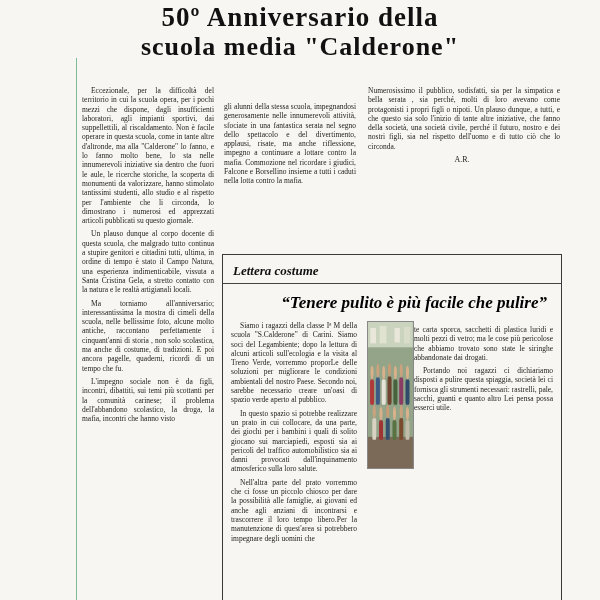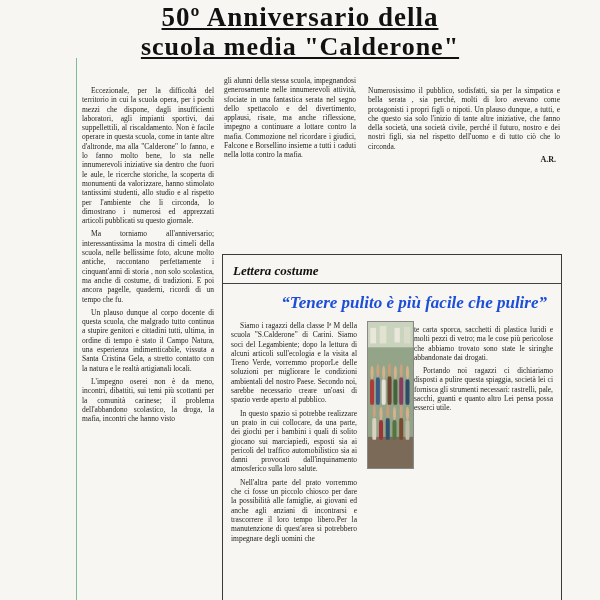--- a/index.html
+++ b/index.html
@@ -4,54 +4,54 @@
 <style>
   html,body{margin:0;padding:0;}
   body{
     width:600px;height:600px;position:relative;overflow:hidden;
     background:#f7f6f2;
     font-family:"Liberation Serif", serif;
     color:#1c1c1c;
   }
   .page-title{
     position:absolute;top:2px;left:0;width:600px;text-align:center;
-    font-weight:bold;color:#111;text-decoration:underline;
+    font-weight:bold;color:#111;
   }
   .page-title .t1{font-size:27px;letter-spacing:1px;line-height:30px;}
   .page-title .t2{font-size:26px;letter-spacing:1px;line-height:29px;}
   .margin-rule{
     position:absolute;left:76px;top:58px;width:1px;height:542px;
     background:#5fae7c;opacity:.8;
   }
   .col{
     position:absolute;
     font-size:7.5px;line-height:9.3px;text-align:justify;
     overflow:hidden;
   }
   .col p{margin:0 0 4px 0;text-indent:9px;}
   #col1{left:82px;top:86px;width:132px;height:514px;}
-  #col2top{left:224px;top:76px;width:132px;height:160px;}
+  #col2top{left:224px;top:102px;width:132px;height:160px;}
   #col3{left:368px;top:86px;width:192px;height:160px;}
   .signature{
-    text-align:right;font-weight:bold;font-size:8px;margin-top:3px;
+    text-align:center;font-weight:normal;font-size:8px;margin-top:3px;
     padding-right:4px;
   }
   .letter-box{
     position:absolute;left:222px;top:254px;width:340px;height:360px;
     border:1px solid #3a3a3a;background:#f7f6f2;
     padding:6px 8px;box-sizing:border-box;overflow:hidden;
   }
   .letter-header{
     font-size:13px;font-weight:bold;font-style:italic;color:#111;
     padding:2px 0 4px 2px;
   }
   .letter-rule{height:1px;background:#444;margin:0 -8px 6px -8px;}
   .letter-quote{
     font-size:17px;line-height:21px;font-weight:bold;font-style:italic;
-    color:#1d4ed8;text-align:right;padding:2px 6px 8px 40px;
+    color:#000000;text-align:right;padding:2px 6px 8px 40px;
   }
   .letter-body{display:flex;gap:10px;justify-content:flex-end;}
   .letter-left{
     width:126px;flex:0 0 126px;
     font-size:7.5px;line-height:9.3px;text-align:justify;
   }
   .letter-left p{margin:0 0 4px 0;text-indent:9px;}
   .letter-right{flex:1;display:flex;flex-direction:row;}
   .photo{
     width:100%;height:148px;border:1px solid #888;
@@ -69,23 +69,23 @@
 
 <div class="page-title">
   <div class="t1">50º  Anniversario  della</div>
   <div class="t2">scuola  media  "Calderone"</div>
 </div>
 
 <div class="margin-rule"></div>
 
 <div class="col" id="col1">
   <p>Eccezionale, per la difficoltà del territorio in cui la scuola opera, per i pochi mezzi che dispone, dagli insufficienti laboratori, agli impianti sportivi, dai suppellettili, al riscaldamento. Non è facile operare in questa scuola, come in tante altre d'altronde, ma alla "Calderone" lo fanno, e lo fanno molto bene, lo sta nelle innumerevoli iniziative sia dentro che fuori le aule, le ricerche storiche, la scoperta di monumenti da valorizzare, hanno stimolato tantissimi studenti, allo studio e al rispetto per l'ambiente che li circonda, lo dimostrano i numerosi ed apprezzati articoli pubblicati su questo giornale.</p>
+  <p>Un plauso dunque al corpo docente di questa scuola, che malgrado tutto continua a stupire genitori e cittadini tutti, ultima, in ordine di tempo è stato il Campo Natura, una esperienza indimenticabile, vissuta a Santa Cristina Gela, a stretto contatto con la natura e le realtà artigianali locali.</p>
   <p>Ma torniamo all'anniversario; interessantissima la mostra di cimeli della scuola, nelle bellissime foto, alcune molto antiche, raccontano perfettamente i cinquant'anni di storia , non solo scolastica, ma anche di costume, di tradizioni. E poi ancora pagelle, quaderni, ricordi di un tempo che fu.</p>
-  <p>Un plauso dunque al corpo docente di questa scuola, che malgrado tutto continua a stupire genitori e cittadini tutti, ultima, in ordine di tempo è stato il Campo Natura, una esperienza indimenticabile, vissuta a Santa Cristina Gela, a stretto contatto con la natura e le realtà artigianali locali.</p>
-  <p>L'impegno oserei non è da meno, incontri, dibattiti, sui temi più scottanti per la comunità carinese; il problema dell'abbandono scolastico, la droga, la mafia, incontri che hanno visto</p>
+  <p>L'impegno sociale non è da figli, incontri, dibattiti, sui temi più scottanti per la comunità carinese; il problema dell'abbandono scolastico, la droga, la mafia, incontri che hanno visto</p>
 </div>
 
 <div class="col" id="col2top">
   <p style="text-indent:0">gli alunni della stessa scuola, impegnandosi generosamente nelle innumerevoli attività, sfociate in una fantastica serata nel segno dello spettacolo e del divertimento, applausi, risate, ma anche riflessione, impegno a continuare a lottare contro la mafia. Commozione nel ricordare i giudici, Falcone e Borsellino insieme a tutti i caduti nella lotta contro la mafia.</p>
 </div>
 
 <div class="col" id="col3">
   <p style="text-indent:0">Numerosissimo il pubblico, sodisfatti, sia per la simpatica e bella serata , sia perché, molti di loro avevano come protagonisti i propri figli o nipoti. Un plauso dunque, a tutti, e che questo sia solo l'inizio di tante altre iniziative, che fanno della società, una società civile, perché il futuro, nostro e dei nostri figli, sia nel rispetto dell'uomo e di tutto ciò che lo circonda.</p>
   <div class="signature">A.R.</div>
 </div>

